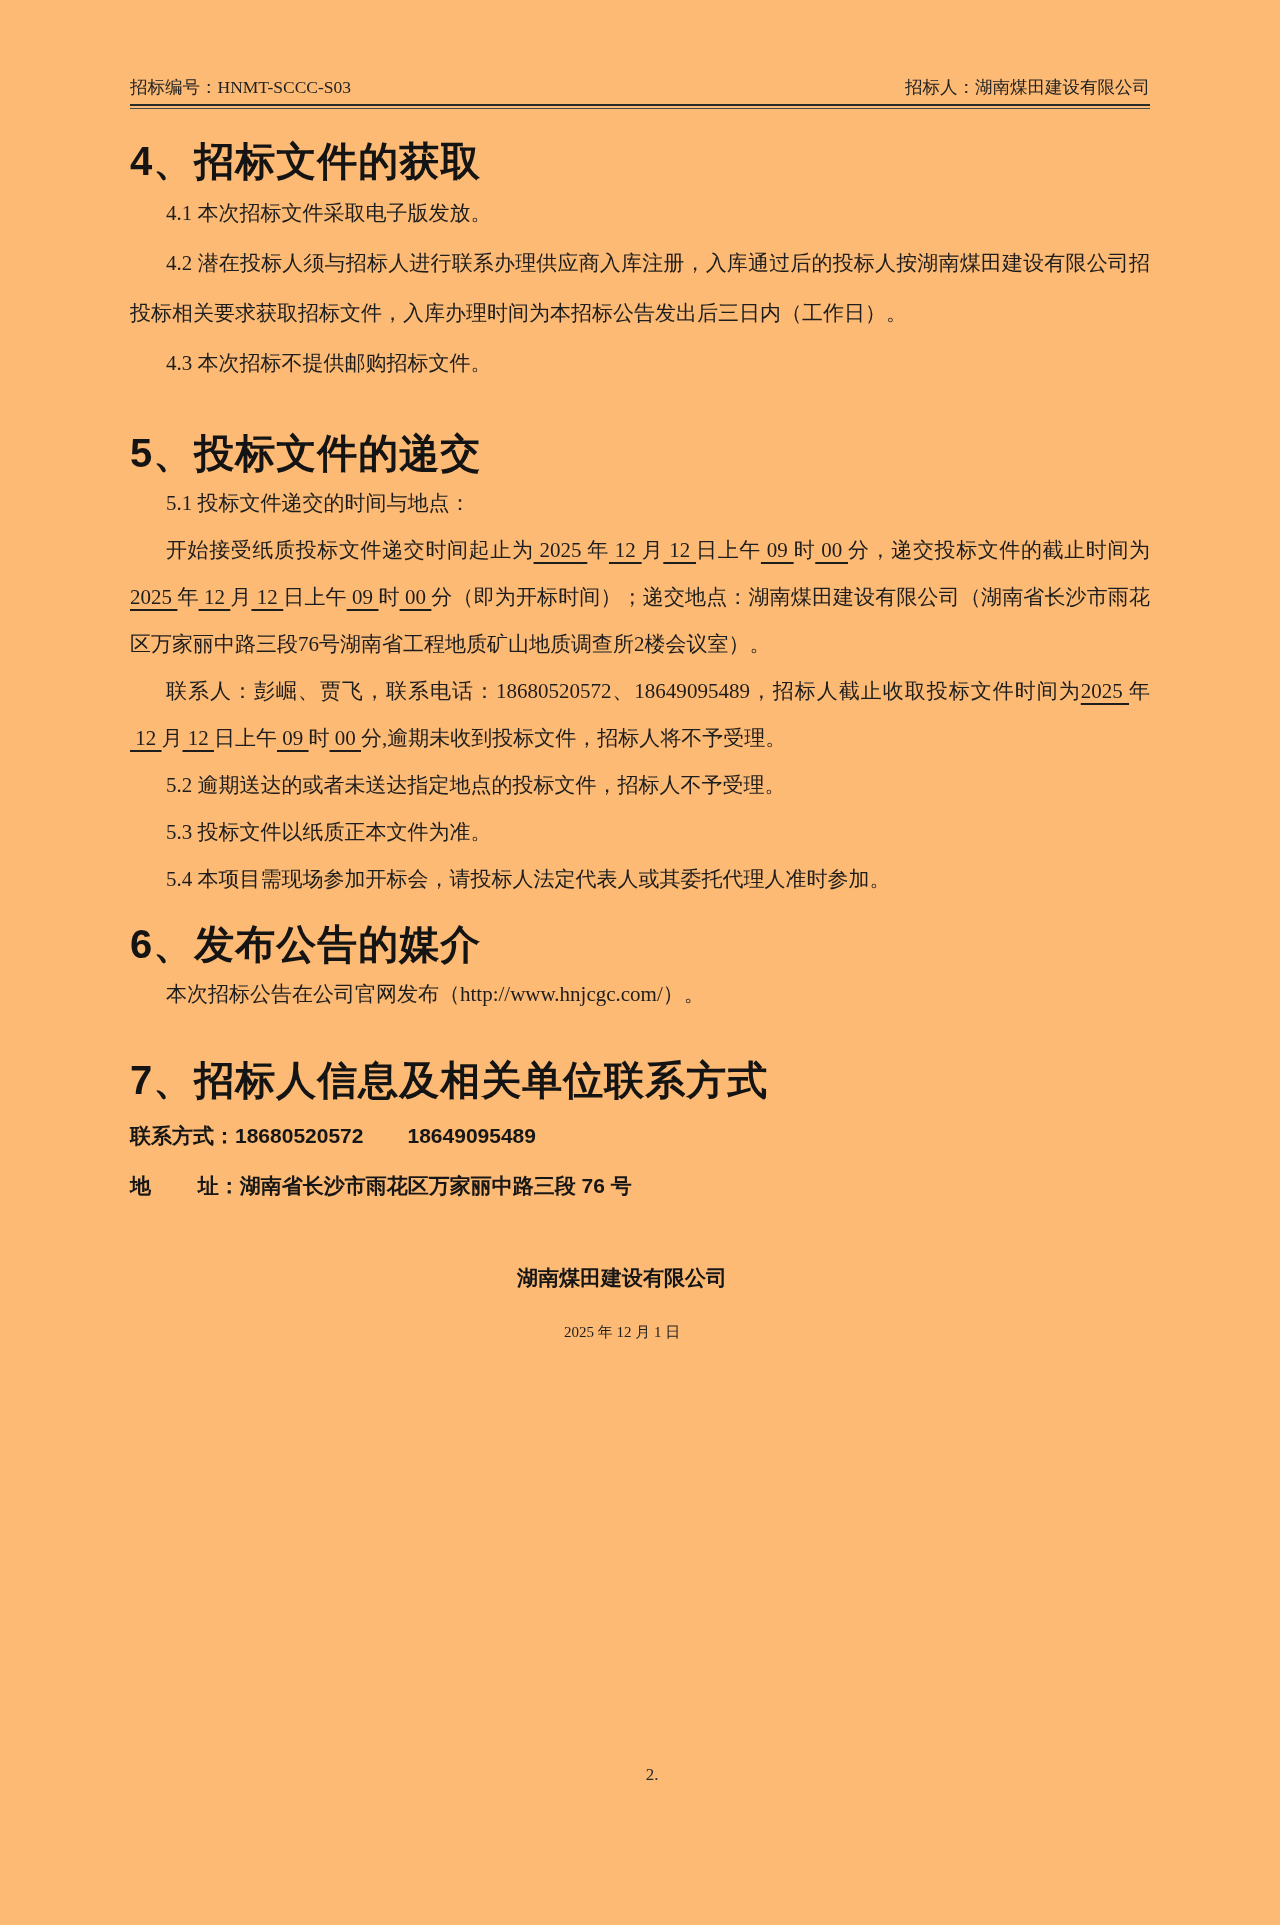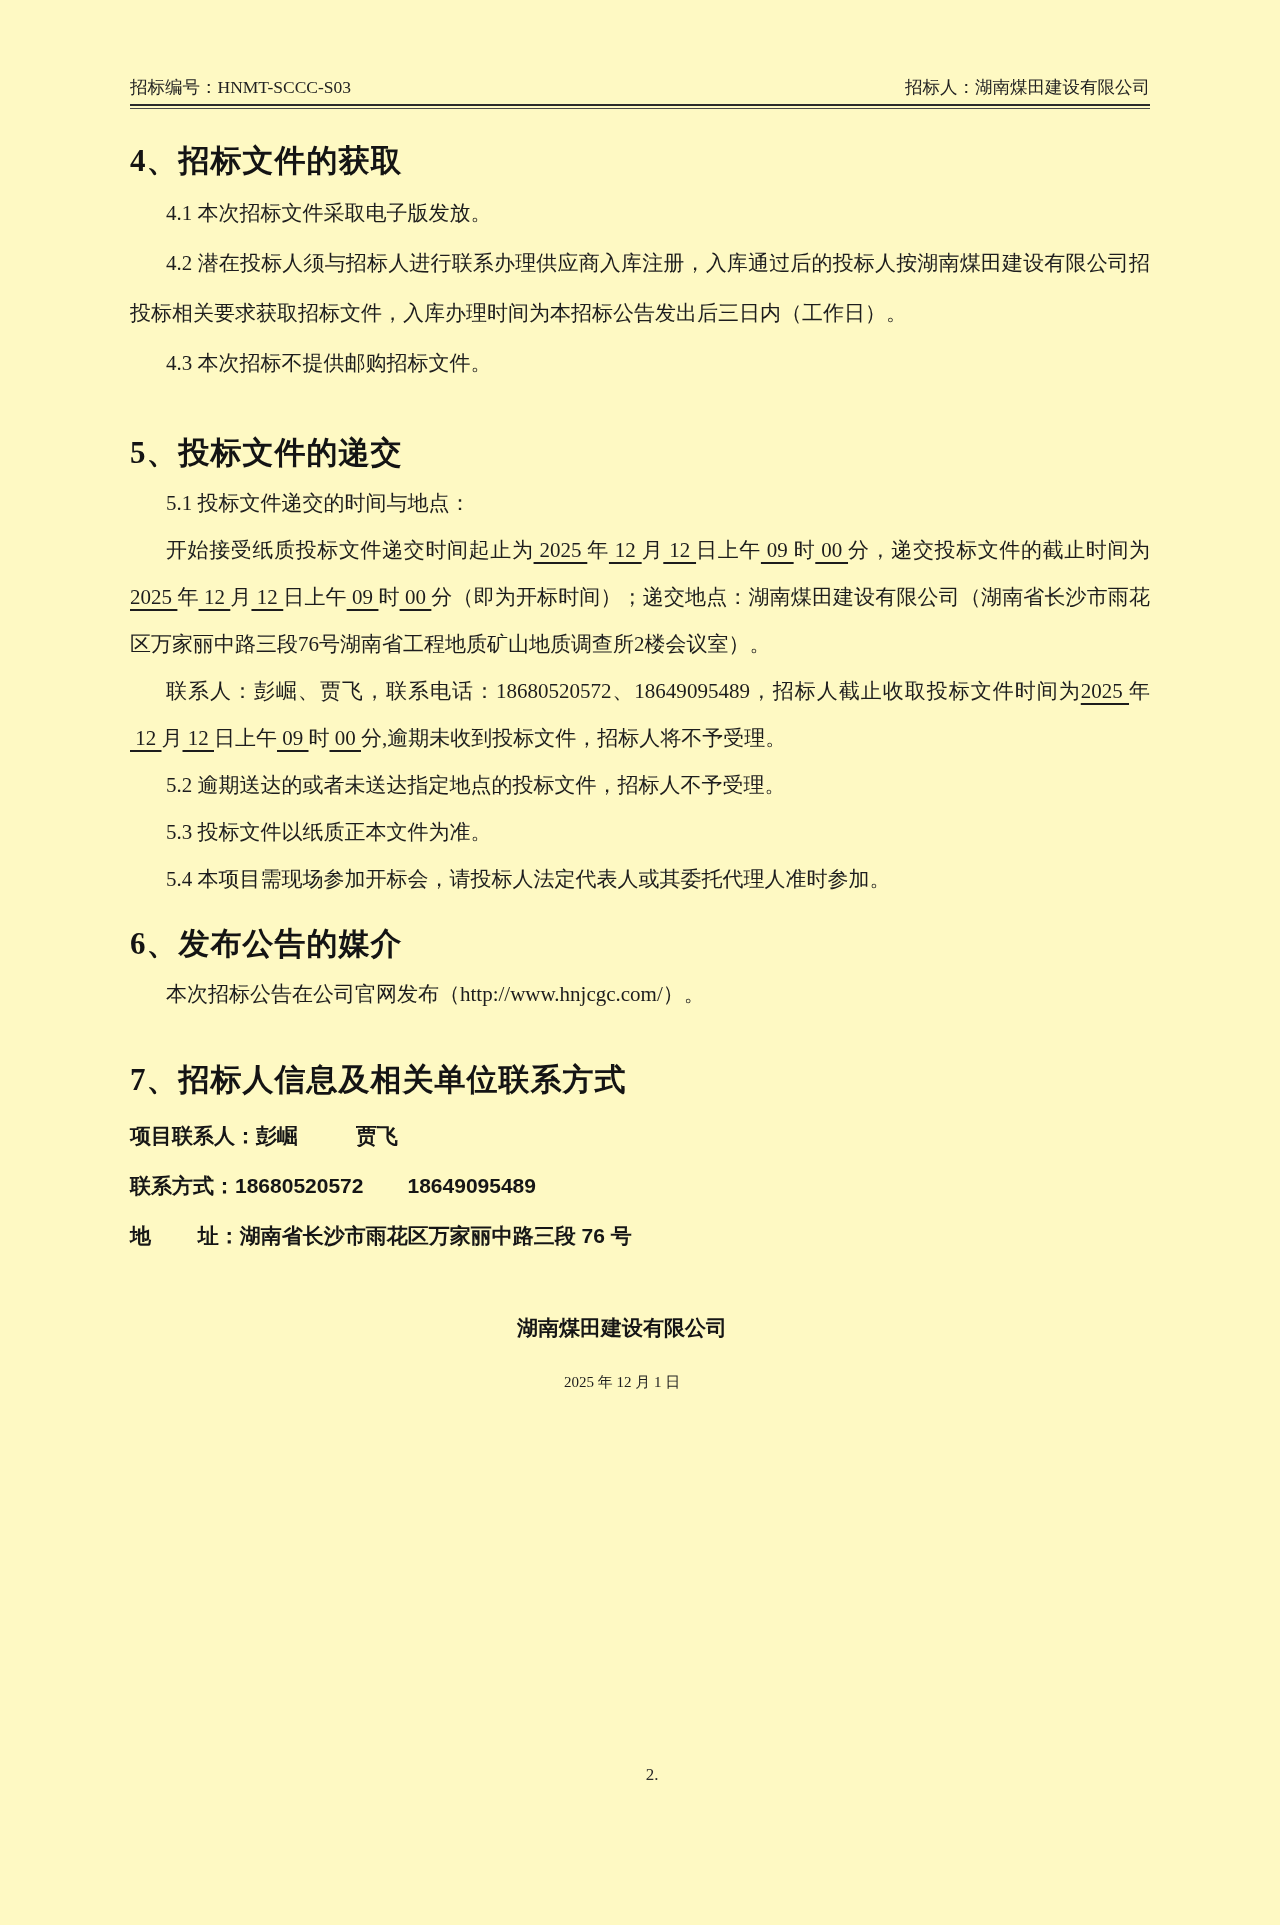--- a/index.html
+++ b/index.html
@@ -3,21 +3,21 @@
 <meta charset="utf-8">
 <style>
   * { margin: 0; padding: 0; box-sizing: border-box; }
   html, body { background: #ffffff; }
   body { font-family: "Liberation Serif", "DejaVu Serif", serif; color: #1d1d1d; }
   .page {
     position: relative;
     width: 1280px;
     height: 1925px;
     margin: 0 auto;
-    background: #fef9c3;
+    background: #fdba74;
     overflow: hidden;
   }
   .content { padding: 0 130px; }
 
   
   .doc-header {
     margin-top: 74px;
     display: flex;
     justify-content: space-between;
     align-items: flex-end;
@@ -31,23 +31,23 @@
   .doc-header::after {
     content: "";
     position: absolute;
     left: 0; right: 0; bottom: -5px;
     height: 1px;
     background: #4a4a4a;
   }
 
   
   .sec-title {
-    font-family: Liberation Serif, serif;
+    font-family: Liberation Sans, sans-serif;
     font-weight: 700;
-    font-size: 31px;
+    font-size: 40px;
     line-height: 42px;
     color: #141414;
     letter-spacing: 1px;
   }
   .t4 { margin-top: 34px; }
   .t5 { margin-top: 44px; }
   .t6 { margin-top: 20px; }
   .t7 { margin-top: 40px; }
 
   
@@ -144,23 +144,20 @@
     </div>
 
     <div class="sec-title t6">6、发布公告的媒介</div>
     <div class="body-block s6-body">
       <div class="line indent">本次招标公告在公司官网发布（http://www.hnjcgc.com/）。</div>
     </div>
 
     <div class="sec-title t7">7、招标人信息及相关单位联系方式</div>
     <div class="contact-block">
       <div class="contact-line">
-        <span>项目联系人：</span><span>彭崛</span><span class="gap-wide"></span><span>贾飞</span>
-      </div>
-      <div class="contact-line">
         <span>联系方式：</span><span>18680520572</span><span class="gap-mid"></span><span>18649095489</span>
       </div>
       <div class="contact-line">
         <span class="addr-label">地        址：</span><span>湖南省长沙市雨花区万家丽中路三段 76 号</span>
       </div>
     </div>
 
     <div class="signature">
       <div class="sig-company">湖南煤田建设有限公司</div>
       <div class="sig-date">2025 年 12 月 1 日</div>

